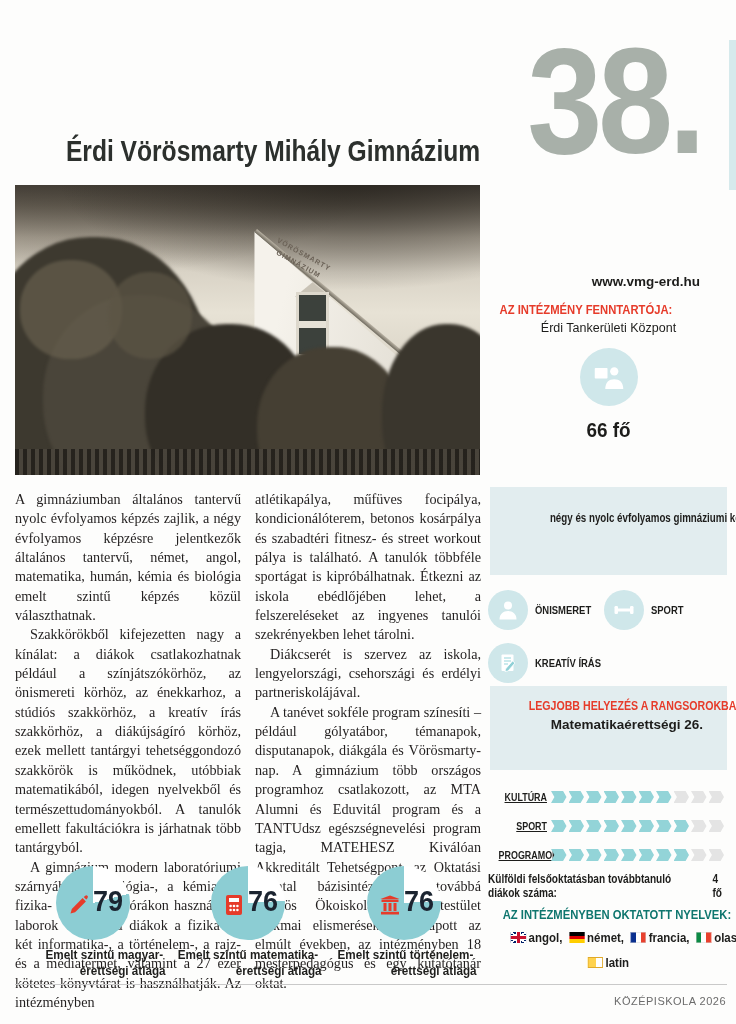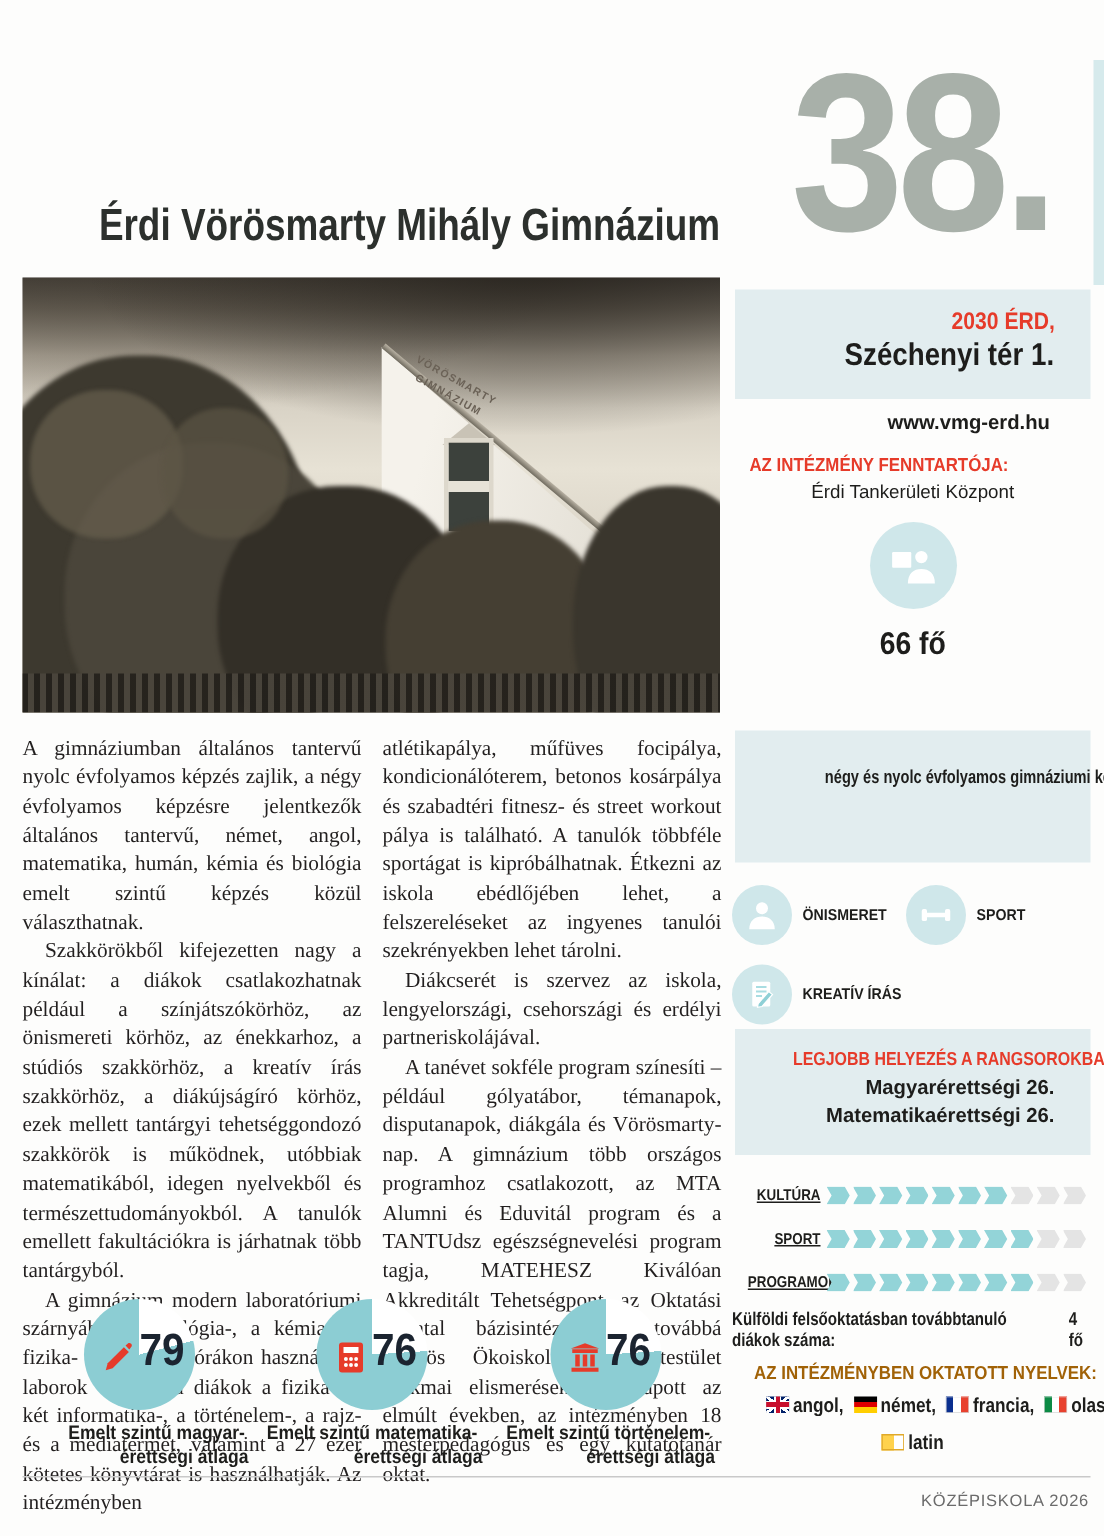--- a/index.html
+++ b/index.html
@@ -105,21 +105,21 @@
   .bar-row{display:flex;height:13px;margin-bottom:16px;text-decoration:underline;}
   .bar-label{width:57px;text-align:right;font-size:10.5px;font-weight:700;white-space:nowrap;
              transform:scaleX(.85);transform-origin:right center;flex:0 0 auto;margin-right:4px;}
   .segs{display:flex;gap:2px;}
   .seg{width:15.5px;height:12px;clip-path:polygon(0 0,78% 0,100% 50%,78% 100%,0 100%,22% 50%);}
 
   .abroad{position:absolute;left:488px;top:872px;width:292px;display:flex;font-weight:700;font-size:12.3px;
           transform:scaleX(.82);transform-origin:left top;}
   .abroad .a-val{margin-left:14px;}
 
-  .langs-h{position:absolute;left:490px;top:908px;width:237px;text-align:left;color:#a16207;
+  .langs-h{position:absolute;left:490px;top:908px;width:237px;text-align:left;color:#0f766e;
            font-weight:700;font-size:12.5px;}
   .lang-row{position:absolute;left:490px;width:237px;text-align:center;}
   .lr1{top:929px;}
   .lr2{top:954px;}
   .lang-row .inner{display:inline-flex;gap:8px;align-items:center;transform:scaleX(.85);transform-origin:center center;}
   .lang{display:inline-flex;align-items:center;gap:3px;font-weight:700;font-size:13.5px;white-space:nowrap;}
   .flag{width:18px;height:11px;display:inline-block;flex:0 0 auto;}
   .flag.uk{background:
      linear-gradient(90deg,transparent 41%,#c8102e 41% 59%,transparent 59%),
      linear-gradient(transparent 34%,#c8102e 34% 66%,transparent 66%),
@@ -237,24 +237,20 @@
           </span>
           <div class="s-val">76</div>
         </div>
         <div class="s-label">
           <div><span class="scx">Emelt szintű történelem-</span></div>
           <div><span class="scx">érettségi átlaga</span></div>
         </div>
       </div>
     </div>
 
-  <div class="addr-box">
-    <div class="addr1"><span class="scx">2030 ÉRD,</span></div>
-    <div class="addr2"><span class="scx">Széchenyi tér 1.</span></div>
-  </div>
   <div class="site">www.vmg-erd.hu</div>
   <div class="maint-h"><span class="scx">AZ INTÉZMÉNY FENNTARTÓJA:</span></div>
   <div class="maint-n">Érdi Tankerületi Központ</div>
 
   <div class="people" id="people">
       <div class="person">
         <div class="p-circle">
           <span style="display: inline-flex;">
             <svg viewBox="0 0 48 48" style="width: 36px; height: 36px;">
               <rect x="5" y="12" width="17" height="14" rx="1" fill="#fff"></rect>
@@ -308,21 +304,20 @@
               <path d="M19 36l14-16 5 4-14 16-6 1z" fill="#8fd0d6" stroke="#fff" stroke-width="1.6"></path>
             </svg>
           </span>
         </div>
         <div class="f-label">KREATÍV ÍRÁS</div>
       </div>
     </div>
 
   <div class="rank-box">
     <div class="box-h"><span class="scx">LEGJOBB HELYEZÉS A RANGSOROKBAN:</span></div>
-    <div class="rank-line">Magyarérettségi 26.</div>
     <div class="rank-line">Matematikaérettségi 26.</div>
   </div>
 
   <div class="bars" id="bars">
       <div class="bar-row">
         <div class="bar-label">KULTÚRA</div>
         <div class="segs">
           <div class="seg" style="background: rgb(147, 212, 216);"></div>
           <div class="seg" style="background: rgb(147, 212, 216);"></div>
           <div class="seg" style="background: rgb(147, 212, 216);"></div>

